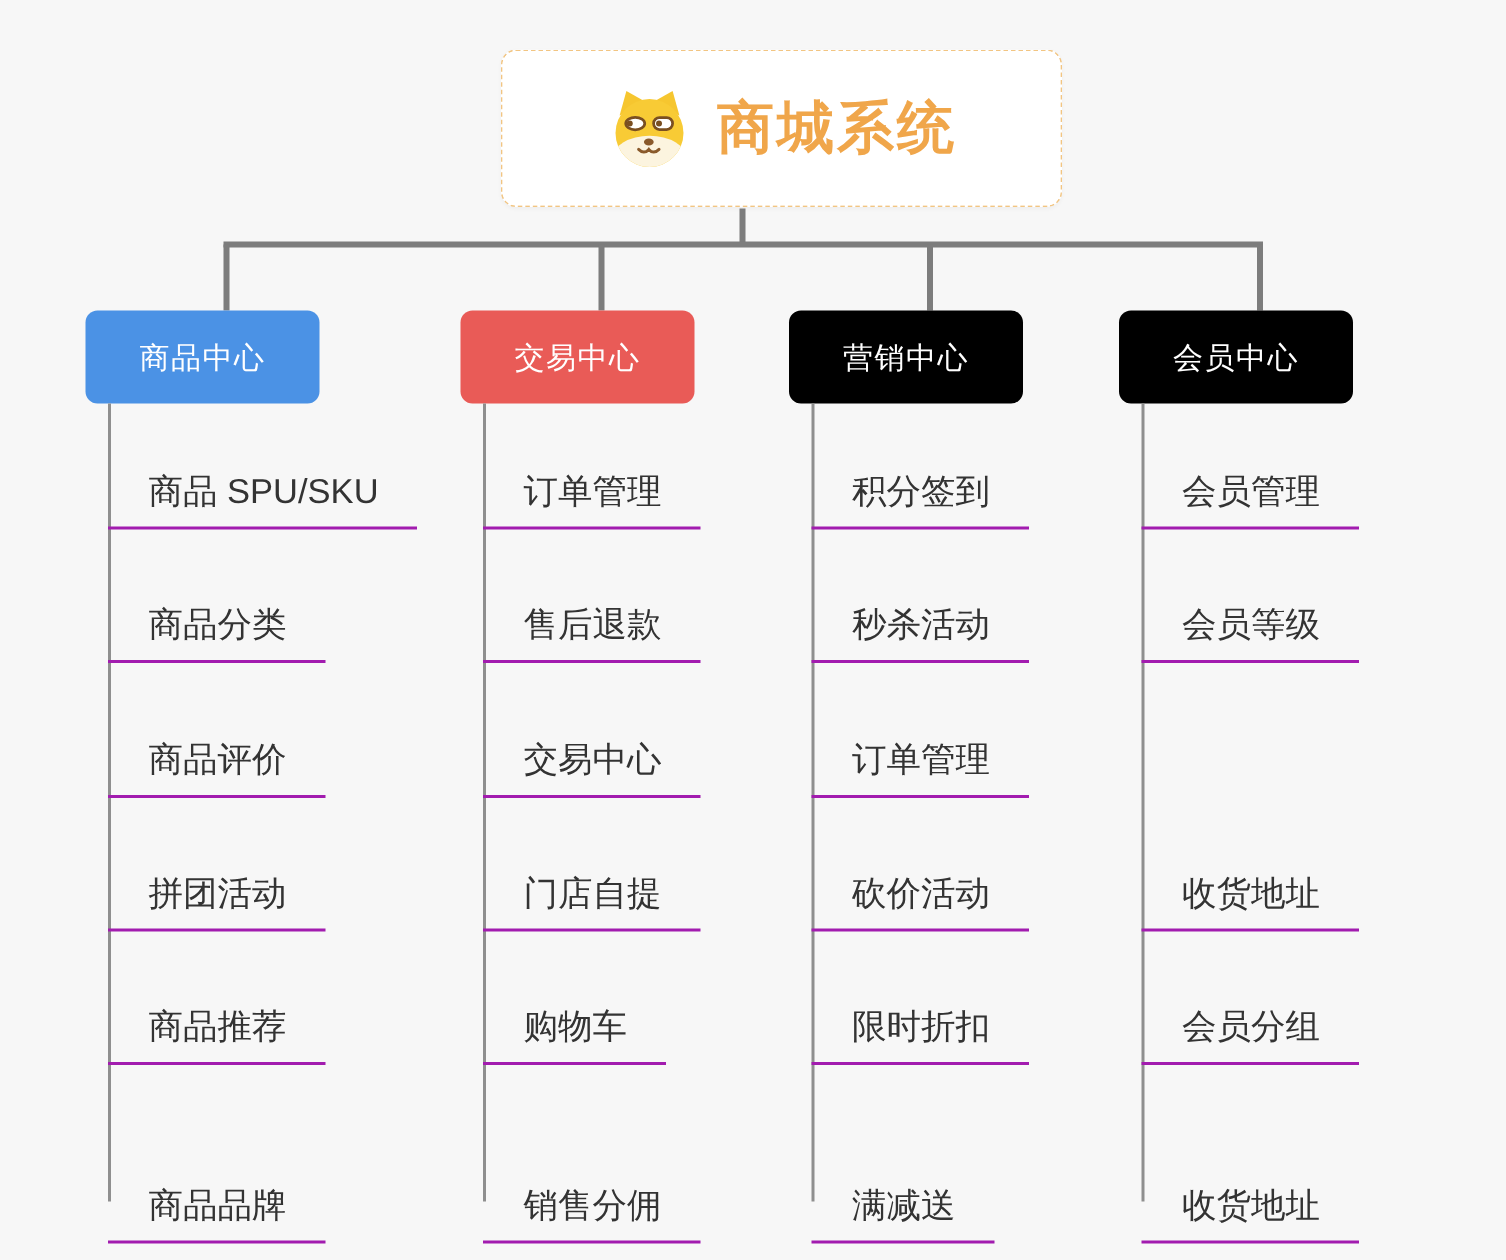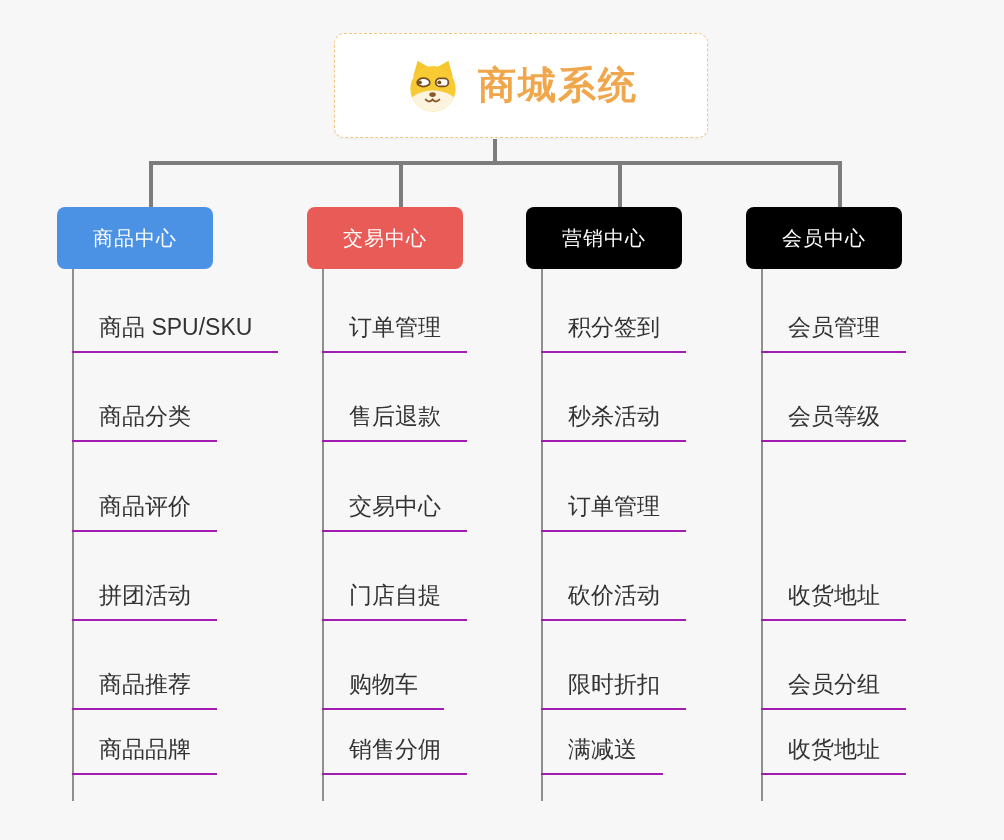--- a/index.html
+++ b/index.html
@@ -73,21 +73,21 @@
     position:absolute;
     left:15px;
     padding:0 26px 8px 27px;
     font-size:23px;
     line-height:32px;
     color:#333333;
     white-space:nowrap;
     border-bottom:2px solid #a21caf;
   }
   .r1{top:104px}.r2{top:193px}.r3{top:283px}
-  .r4{top:372px}.r5{top:461px}.r6{top:526px}
+  .r4{top:372px}.r5{top:461px}.r6{top:580px}
 </style>
 </head>
 <body>
 
 <div class="canvas">
 
   <div class="root-node">
     <span>
       <svg class="dog-icon-svg" viewBox="0 0 64 64" aria-hidden="true">
         <defs>

